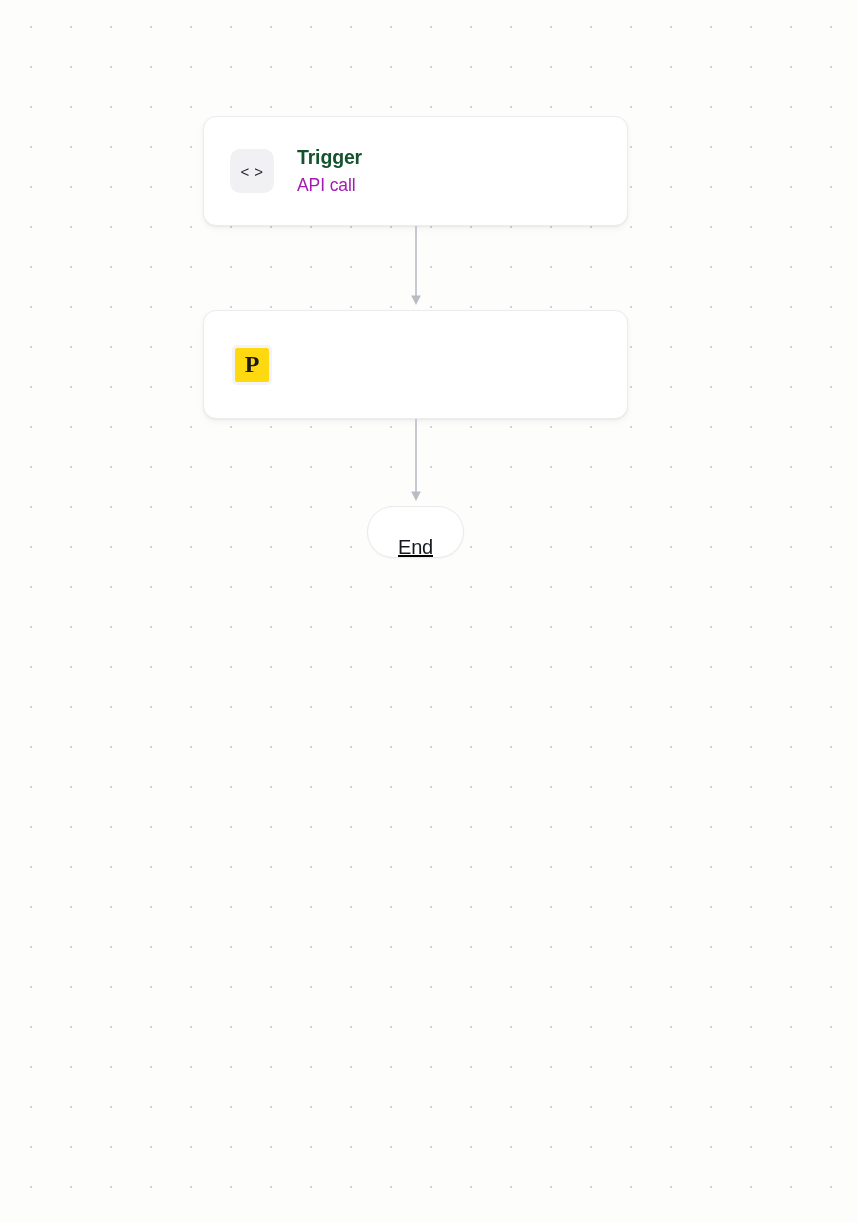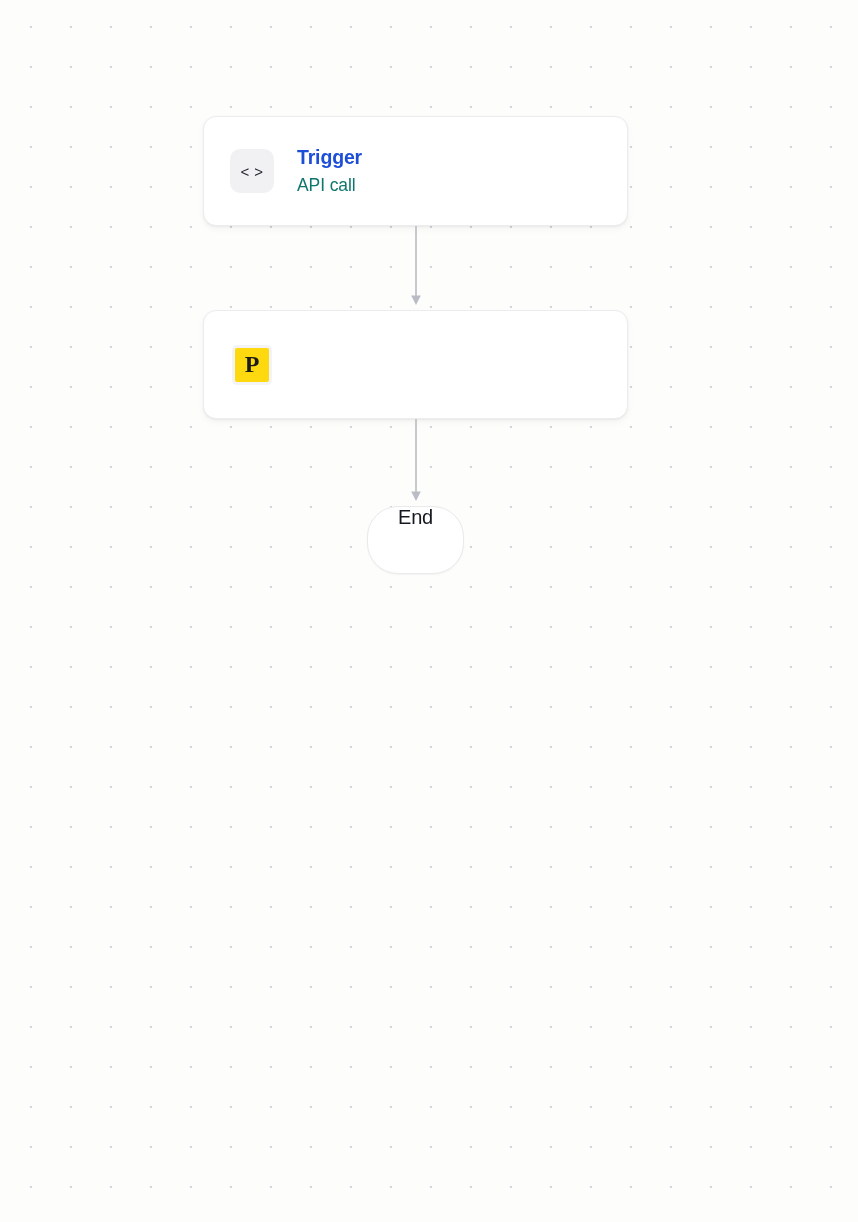--- a/index.html
+++ b/index.html
@@ -116,29 +116,29 @@
   .node-text {
     margin-left: 23px;
     display: flex;
     flex-direction: column;
     justify-content: center;
   }
 
   .node-title {
     font-size: 19.5px;
     font-weight: 700;
-    color: #1d4ed8;
+    color: #14532d;
     line-height: 1.25;
     letter-spacing: -0.15px;
   }
 
   .node-subtitle {
     font-size: 17.5px;
     font-weight: 400;
-    color: #0f766e;
+    color: #a21caf;
     line-height: 1.3;
     margin-top: 5px;
     letter-spacing: -0.1px;
   }
 
   
   .connector {
     position: absolute;
     left: 402px;
     width: 28px;
@@ -161,29 +161,30 @@
     height: 100%;
     overflow: visible;
   }
 
   
   #node-end {
     position: absolute;
     left: 367px;
     top: 506px;
     width: 97px;
-    height: 68px;
+    height: 52px;
     box-sizing: border-box;
     background: #ffffff;
     border: 1px solid #eaeaec;
     border-radius: 31px;
     display: flex;
-    align-items: flex-start;
+    align-items: flex-end;
     justify-content: center;
     box-shadow: 0 1px 2px rgba(16, 18, 24, 0.04);
+    text-decoration: underline;
   }
 
   #node-end .end-label {
     font-size: 20px;
     font-weight: 500;
     color: #15181e;
     letter-spacing: -0.2px;
     line-height: 1;
   }
 </style>

